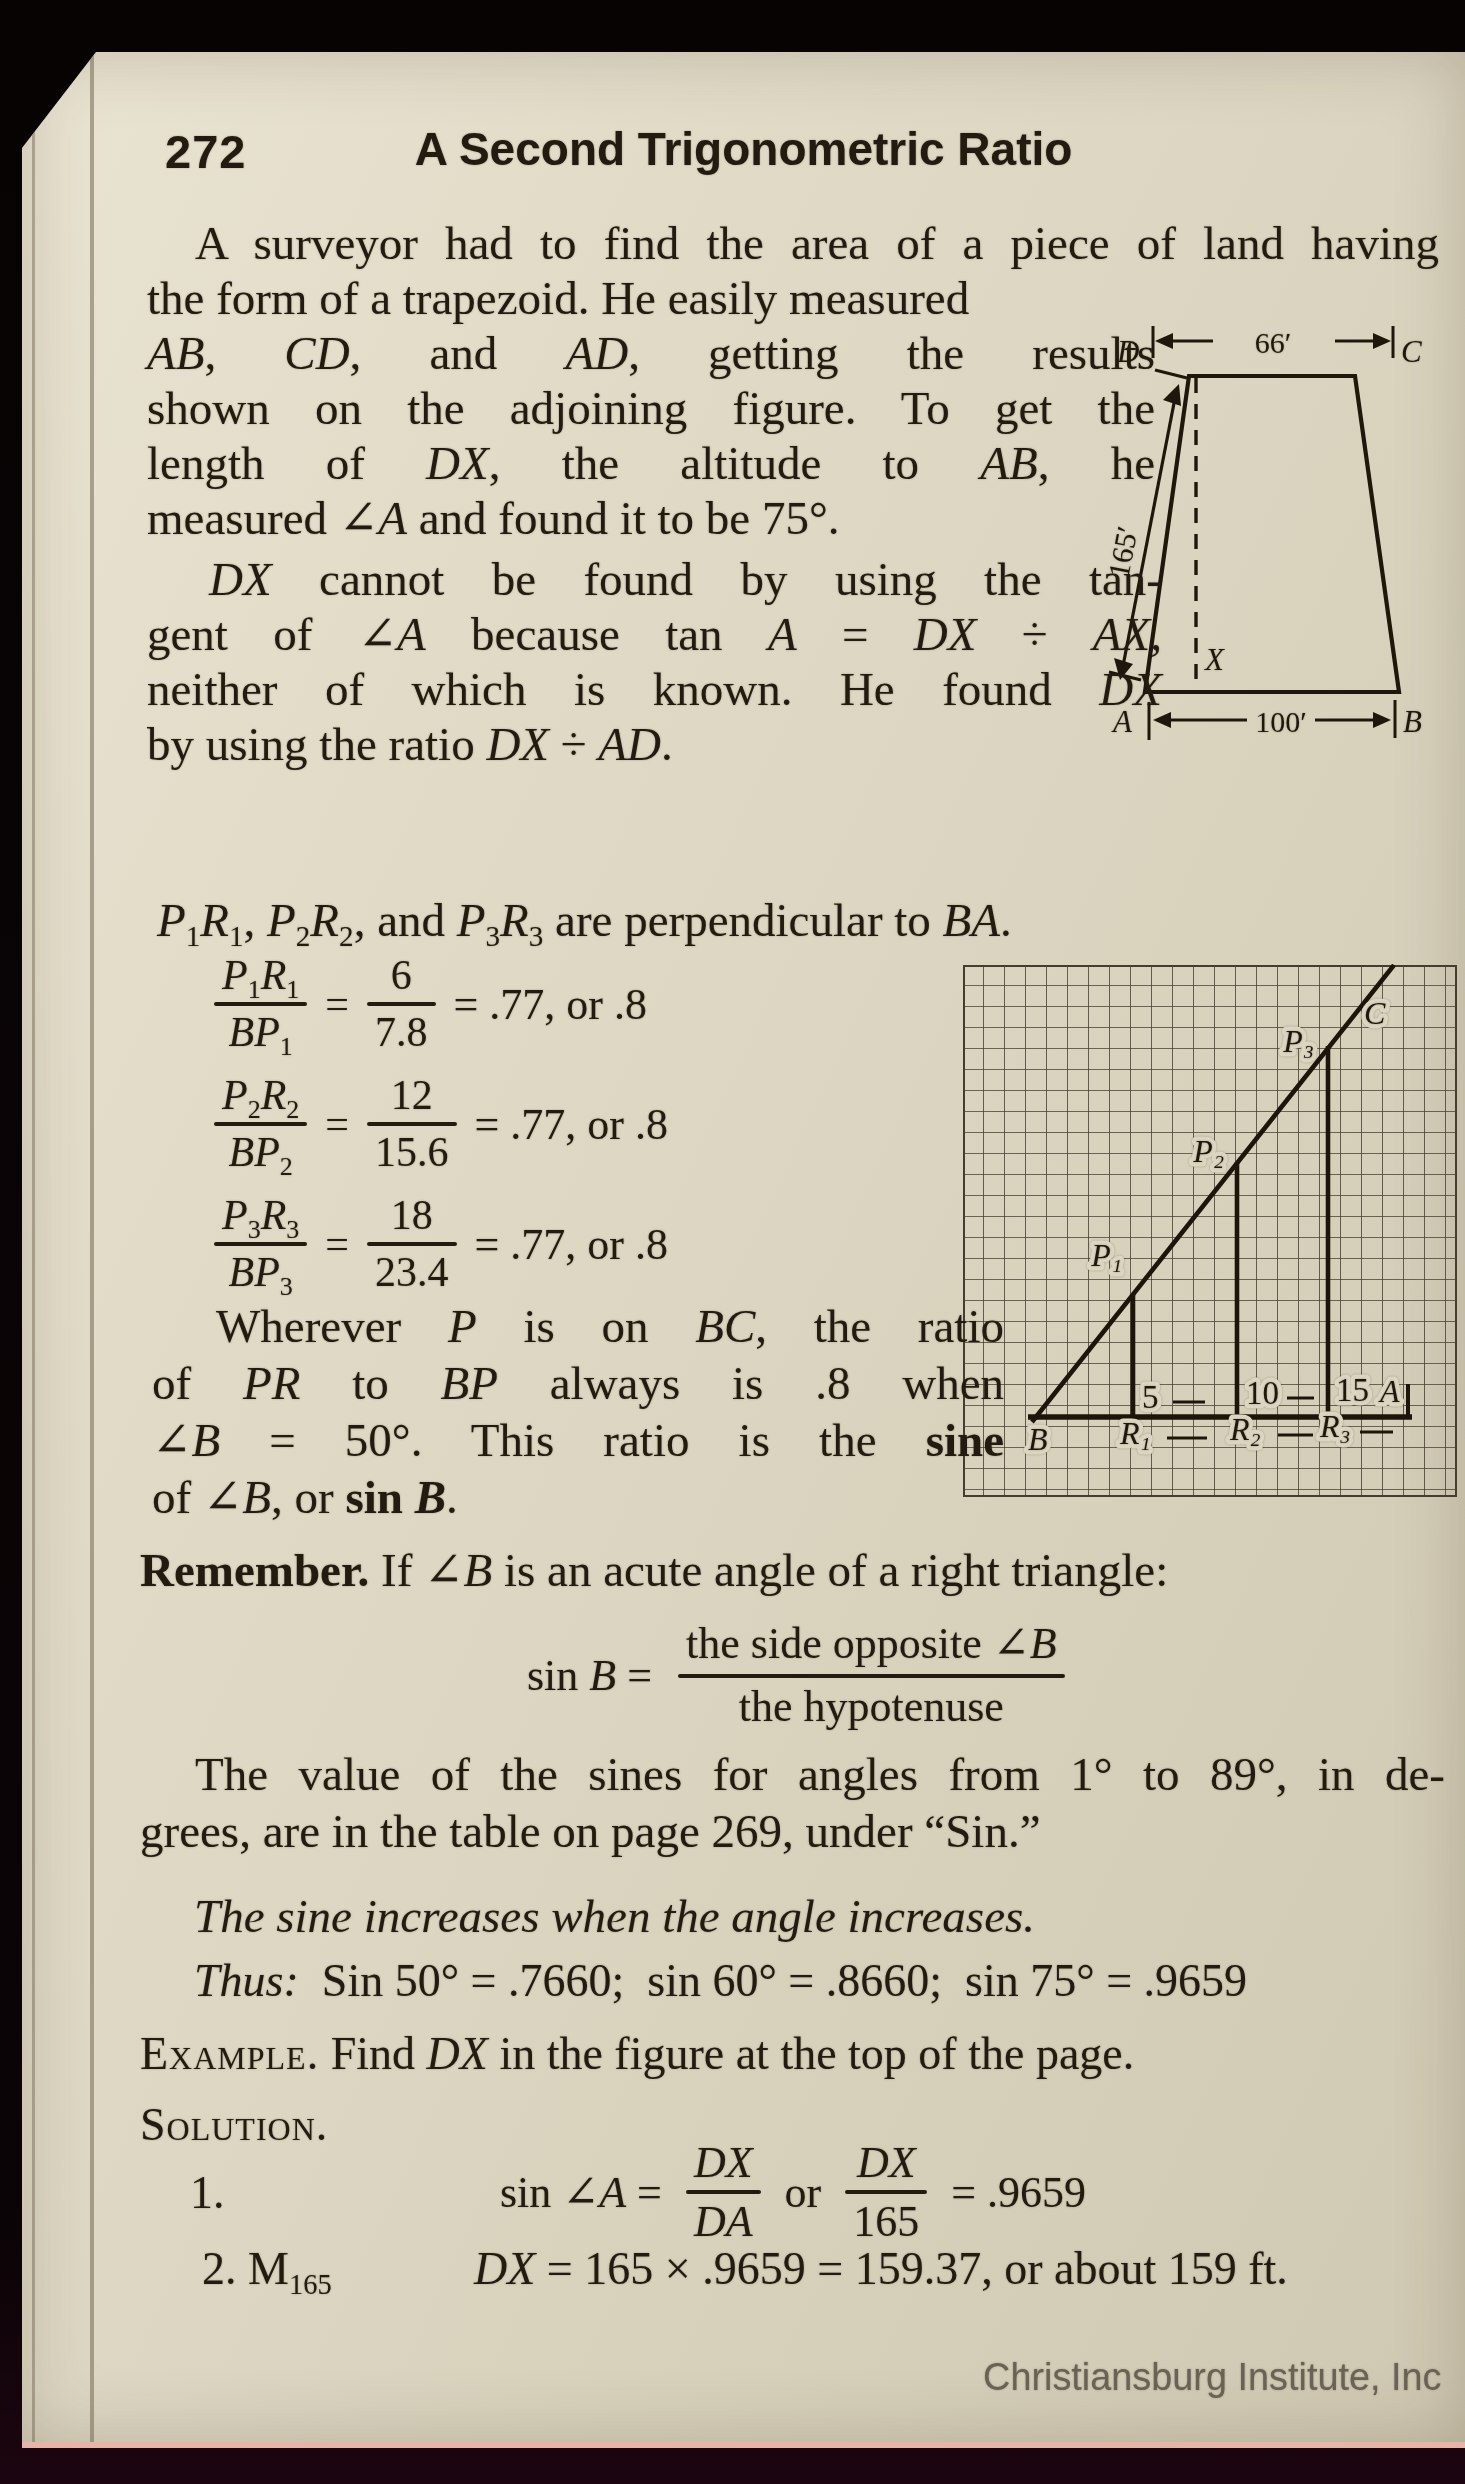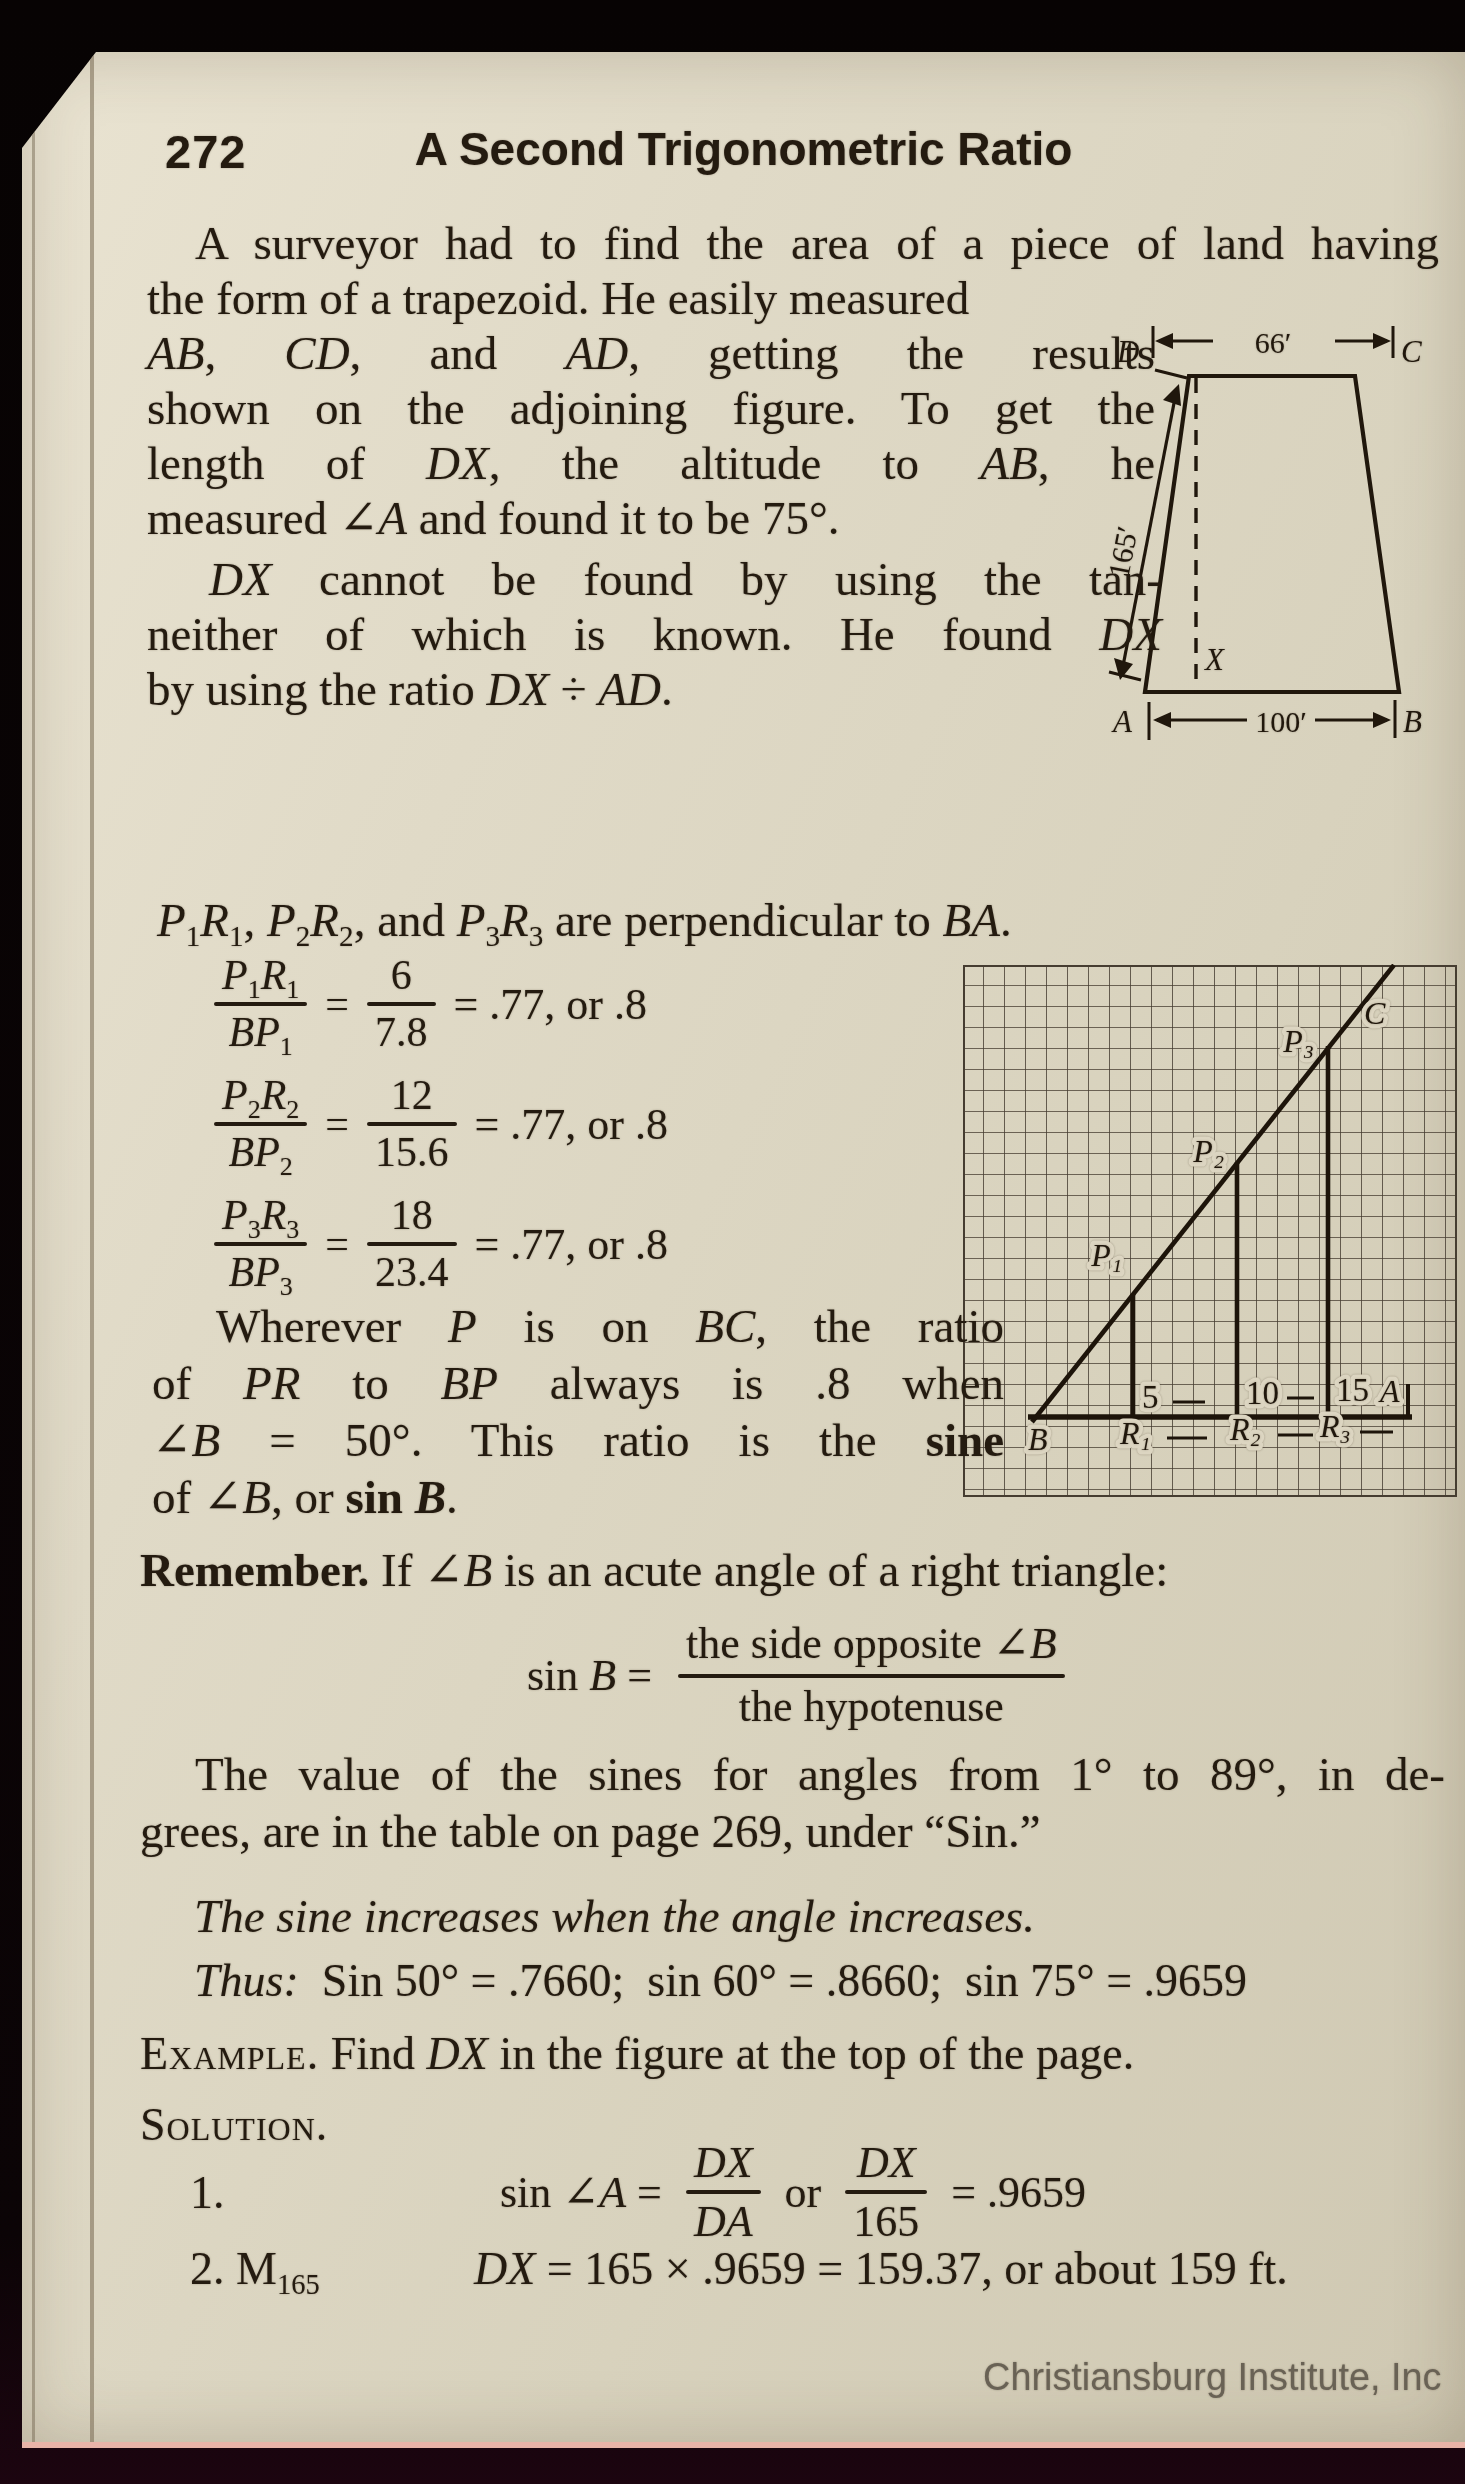--- a/index.html
+++ b/index.html
@@ -41,21 +41,21 @@
   .formula .frac{line-height:1.2;}
   .italicnote{position:absolute;left:172px;top:1837px;font-size:47px;font-style:italic;}
   .thus{position:absolute;left:172px;top:1902px;font-size:46px;}
   .exline{position:absolute;left:118px;top:1975px;font-size:46px;}
   .solline{position:absolute;left:118px;top:2046px;font-size:46px;}
   .sc{font-variant:small-caps;letter-spacing:1px;}
   .step1{position:absolute;left:0;top:2086px;width:1443px;height:130px;}
   .step1 .no{position:absolute;left:168px;top:28px;font-size:46px;}
   .step1 .mathrow{position:absolute;left:478px;top:0;display:flex;align-items:center;gap:24px;font-size:44px;}
   .step2{position:absolute;left:0;top:2190px;width:1443px;font-size:46px;}
-  .step2 .no{position:absolute;left:168px;top:0;}
+  .step2 .no{position:absolute;left:180px;top:0;}
   .step2 .txt{position:absolute;left:452px;top:0;}
   .watermark{position:absolute;right:16px;top:2303px;font-family:"Liberation Sans","DejaVu Sans",sans-serif;font-size:39px;font-weight:400;color:#696255;letter-spacing:0;transform:scaleX(.97);}
   svg text{font-family:"Liberation Serif","DejaVu Serif",serif;fill:#20170c;}
   svg .it{font-style:italic;}
   svg .halo{paint-order:stroke;stroke:#dcd5c1;stroke-width:9px;stroke-linejoin:round;}
   .figtrap{position:absolute;left:1075px;top:262px;}
   .figgrid{position:absolute;left:940px;top:912px;}
 </style>
 </head>
 <body>
@@ -104,20 +104,21 @@
       <text x="176" y="39" font-size="30" text-anchor="middle">66′</text>
       <text transform="translate(36,240) rotate(-79)" font-size="30" text-anchor="middle">165′</text>
       <text class="it" x="108" y="356" font-size="31">X</text>
       <text class="it" x="16" y="418" font-size="31">A</text>
       <text class="it" x="306" y="418" font-size="31">B</text>
       <text x="184" y="418" font-size="30" text-anchor="middle">100′</text>
     </svg>
 
     <section class="para" style="left:125px;top:500px;">
       <div class="line w-col jl" style="text-indent:62px;"><i>DX</i> cannot be found by using the tan-</div>
+      <div class="line w-col jl">gent of ∠<i>A</i> because tan <i>A</i> = <i>DX</i> ÷ <i>AX</i>,</div>
       <div class="line w-col jl">neither of which is known. He found <i>DX</i></div>
       <div class="line">by using the ratio <i>DX</i> ÷ <i>AD</i>.</div>
     </section>
 
     <div class="introline"><i>P</i><sub>1</sub><i>R</i><sub>1</sub>, <i>P</i><sub>2</sub><i>R</i><sub>2</sub>, and <i>P</i><sub>3</sub><i>R</i><sub>3</sub> are perpendicular to <i>BA</i>.</div>
 
     <div class="eq" style="top:900px;">
       <span class="frac">
           <span class="num"><i>P</i><sub>1</sub><i>R</i><sub>1</sub></span>
           <span class="bar"></span>

